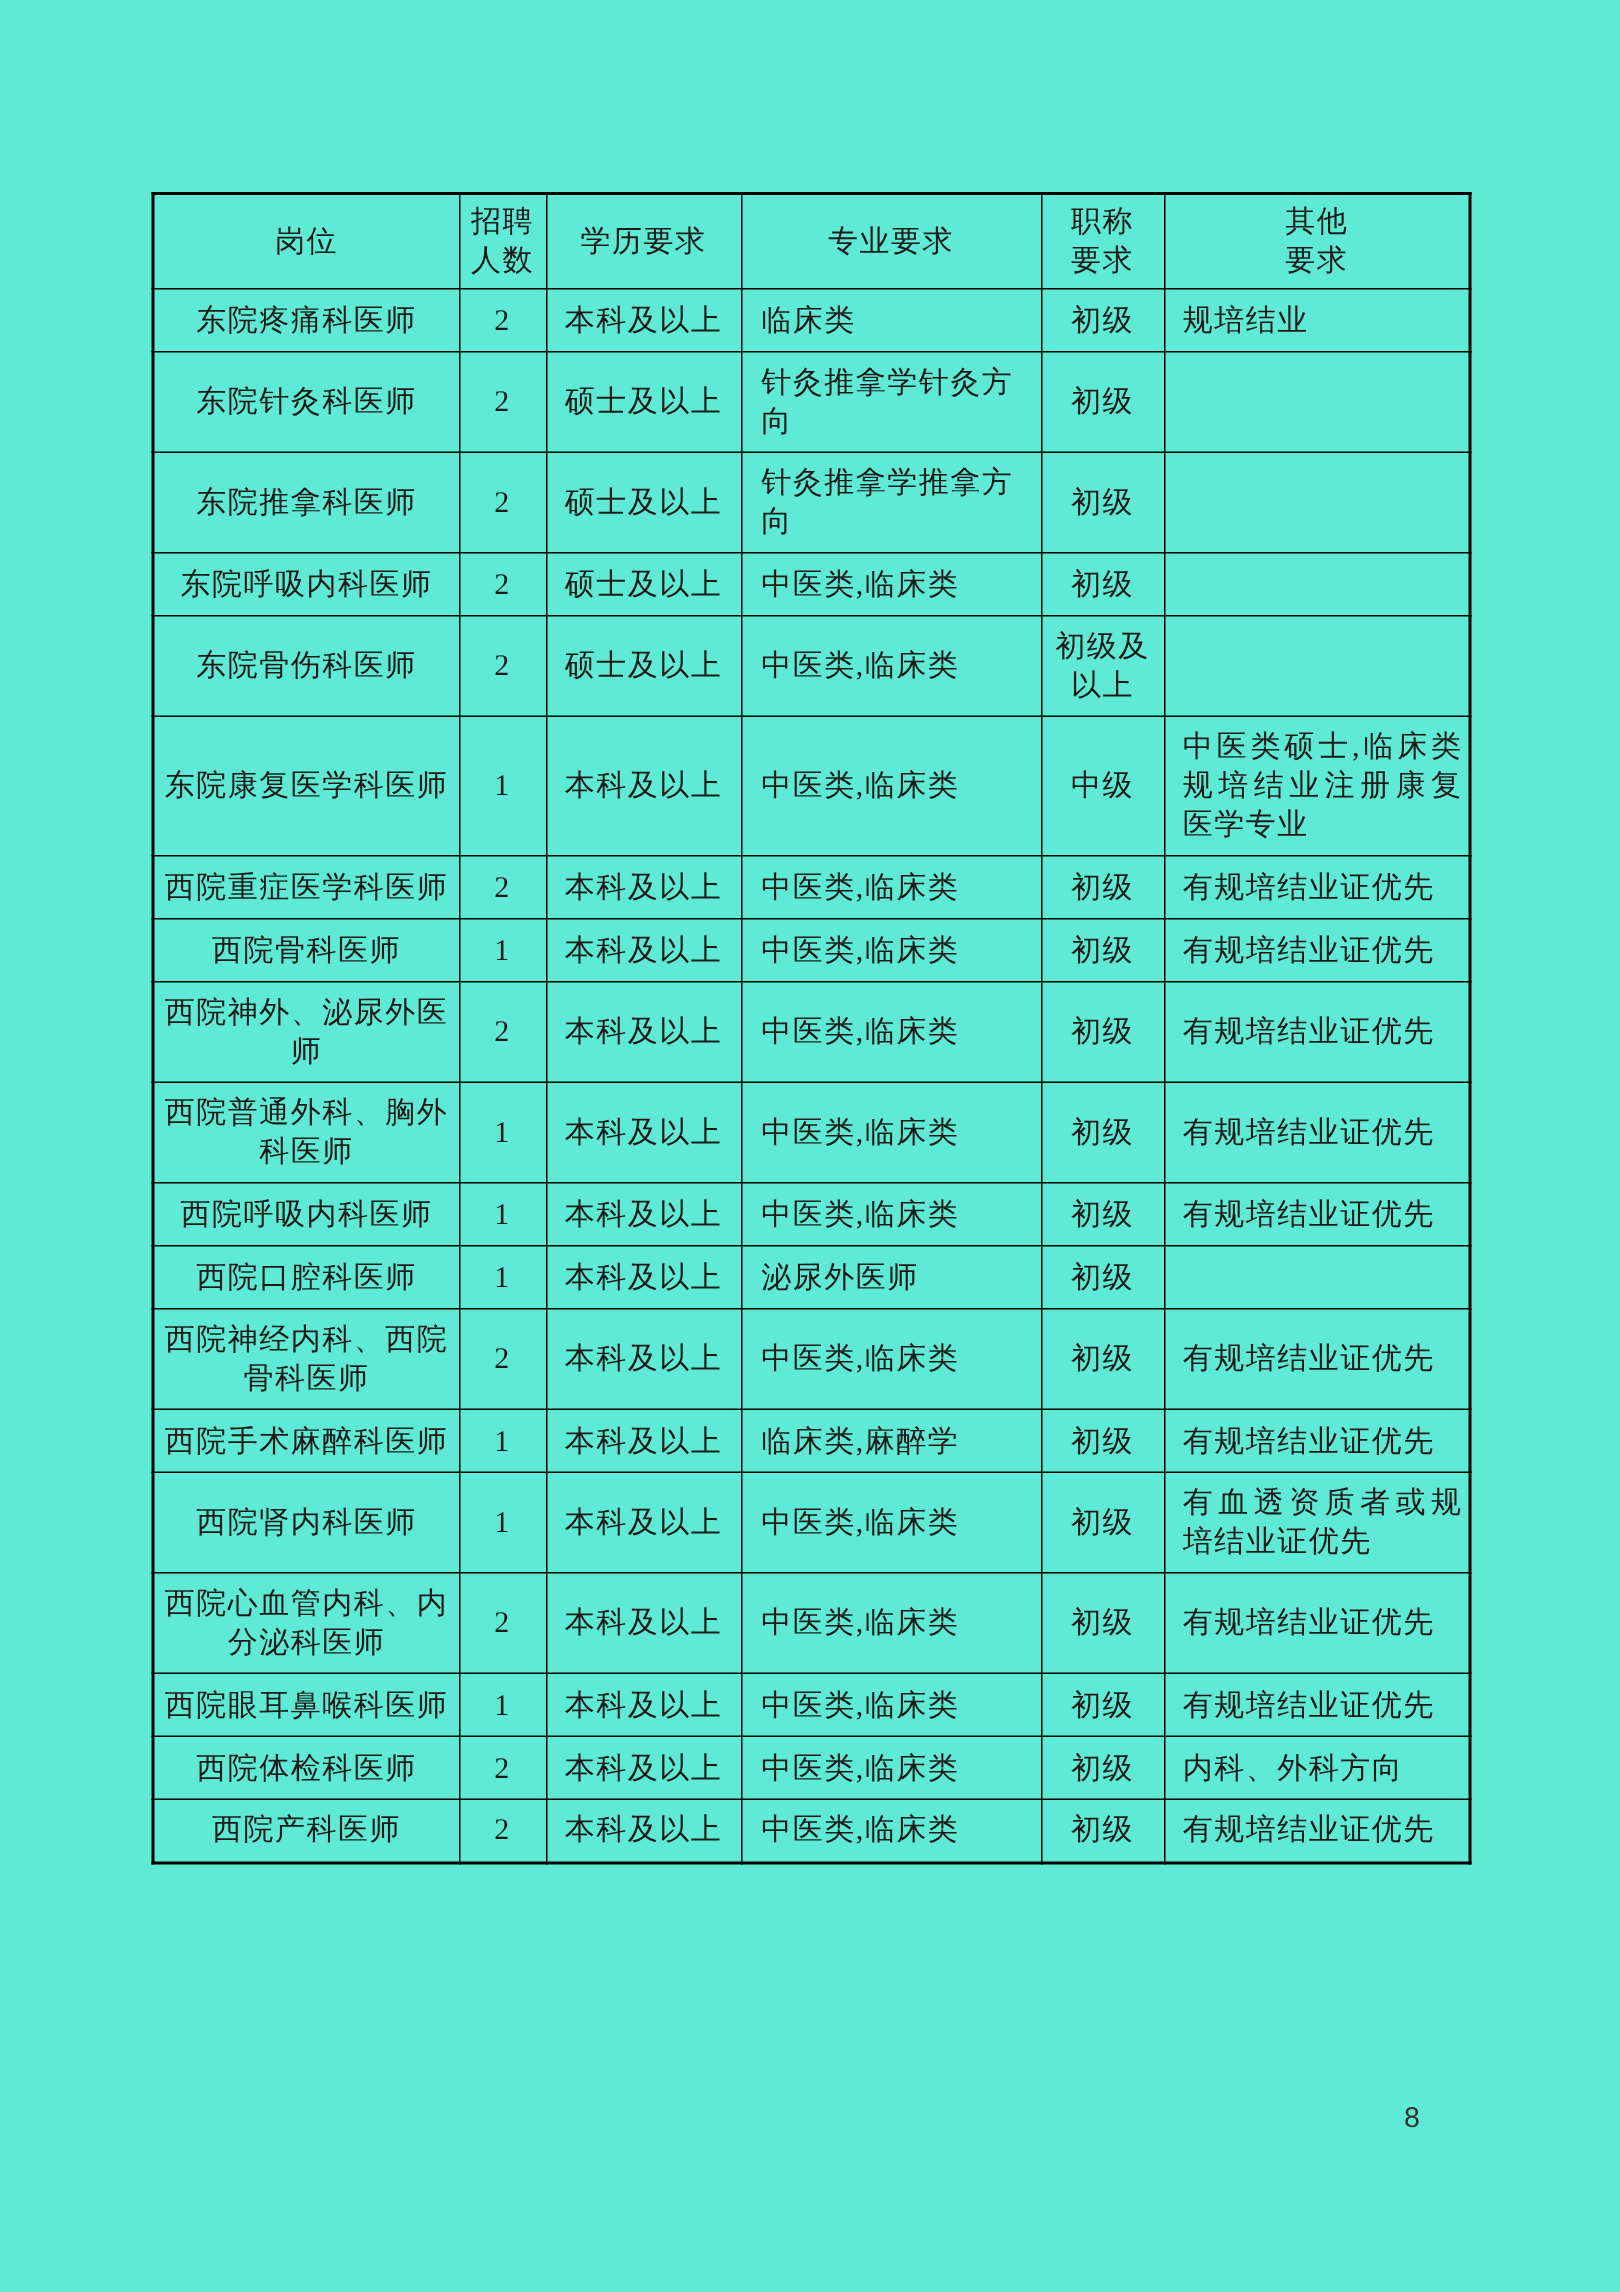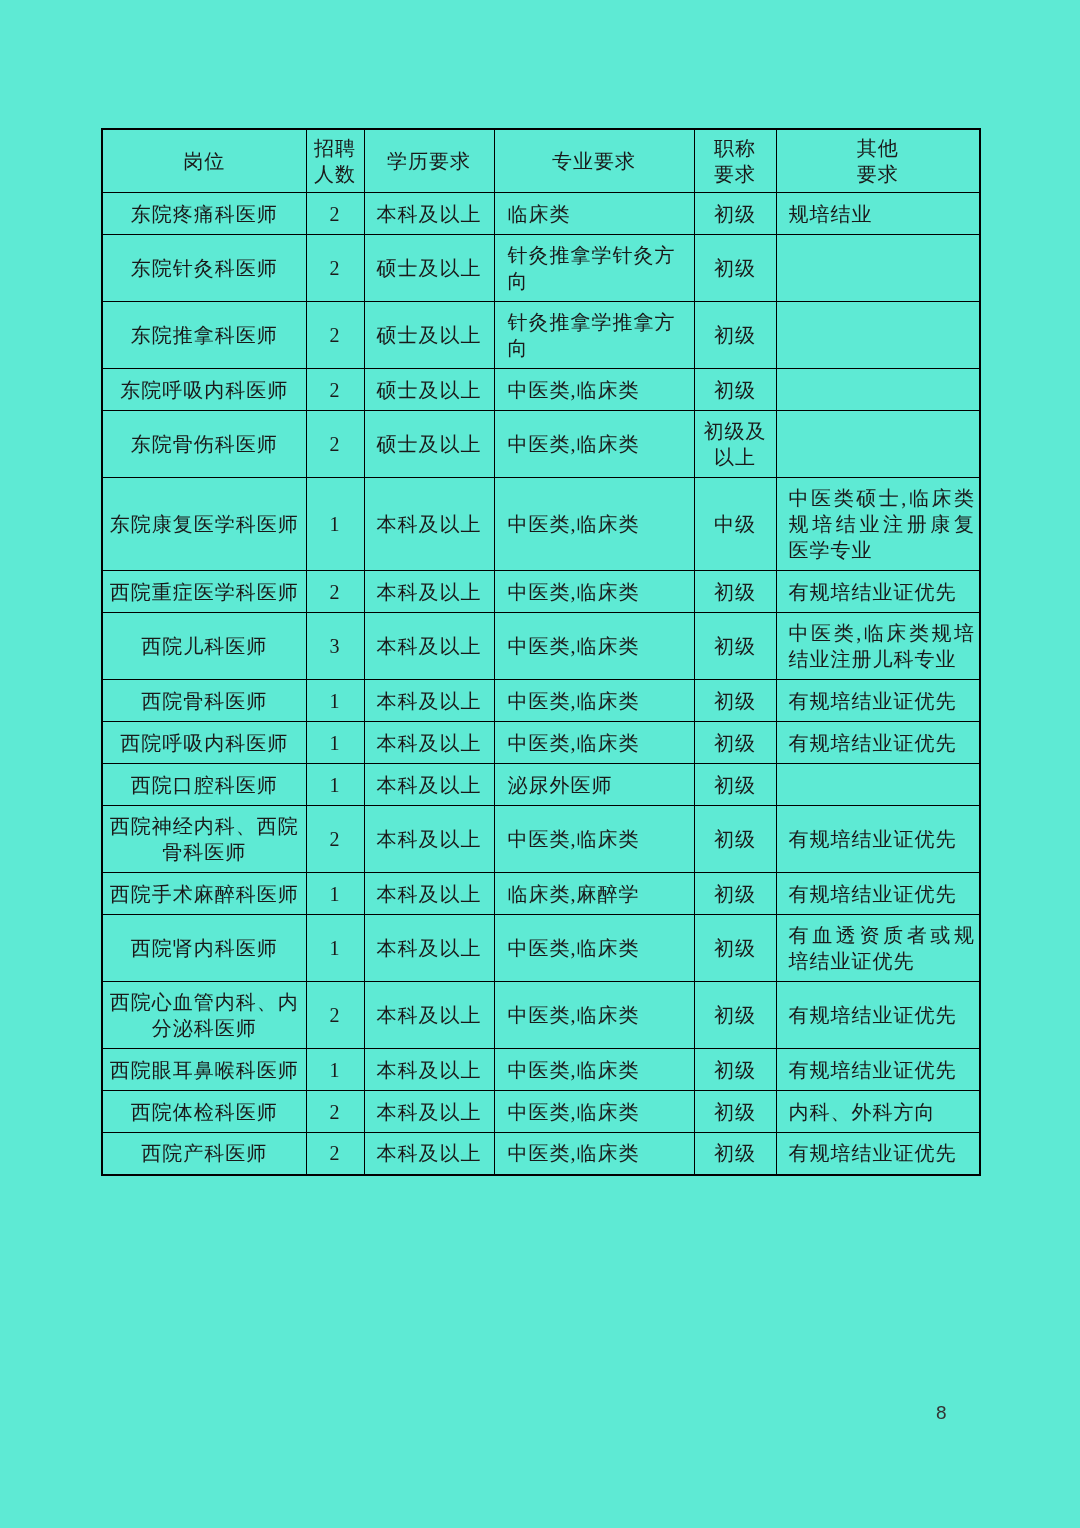--- a/index.html
+++ b/index.html
@@ -143,29 +143,37 @@
         </tr>
         <tr>
           <td class="col-position">西院重症医学科医师</td>
           <td class="col-count">2</td>
           <td class="col-education">本科及以上</td>
           <td class="col-major">中医类,临床类</td>
           <td class="col-title">初级</td>
           <td class="col-other">有规培结业证优先</td>
         </tr>
         <tr>
-          <td class="col-position">西院儿科医师</td>
-          <td class="col-count">3</td>
-          <td class="col-education">本科及以上</td>
-          <td class="col-major">中医类,临床类</td>
-          <td class="col-title">初级</td>
-          <td class="col-other">中医类,临床类规培结业注册儿科专业</td>
-        </tr>
-        <tr>
           <td class="col-position">西院骨科医师</td>
+          <td class="col-count">1</td>
+          <td class="col-education">本科及以上</td>
+          <td class="col-major">中医类,临床类</td>
+          <td class="col-title">初级</td>
+          <td class="col-other">有规培结业证优先</td>
+        </tr>
+        <tr>
+          <td class="col-position">西院神外、泌尿外医师</td>
+          <td class="col-count">2</td>
+          <td class="col-education">本科及以上</td>
+          <td class="col-major">中医类,临床类</td>
+          <td class="col-title">初级</td>
+          <td class="col-other">有规培结业证优先</td>
+        </tr>
+        <tr>
+          <td class="col-position">西院普通外科、胸外科医师</td>
           <td class="col-count">1</td>
           <td class="col-education">本科及以上</td>
           <td class="col-major">中医类,临床类</td>
           <td class="col-title">初级</td>
           <td class="col-other">有规培结业证优先</td>
         </tr>
         <tr>
           <td class="col-position">西院呼吸内科医师</td>
           <td class="col-count">1</td>
           <td class="col-education">本科及以上</td>

